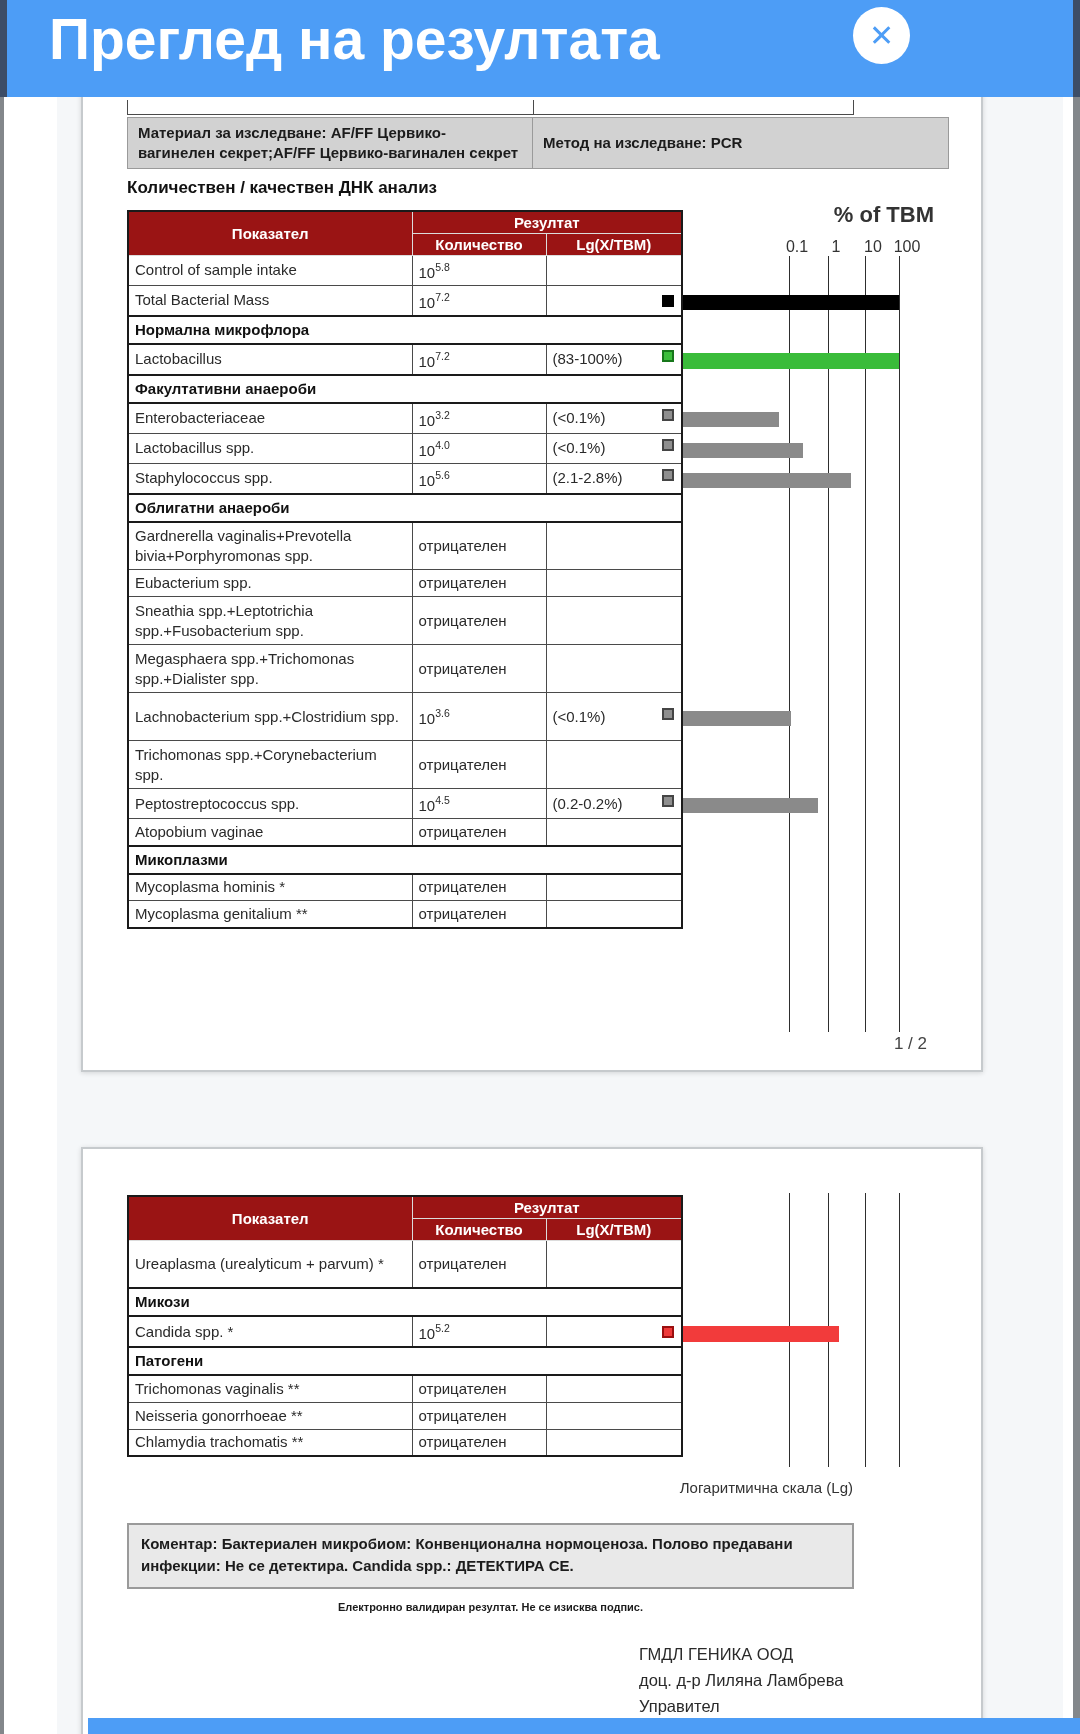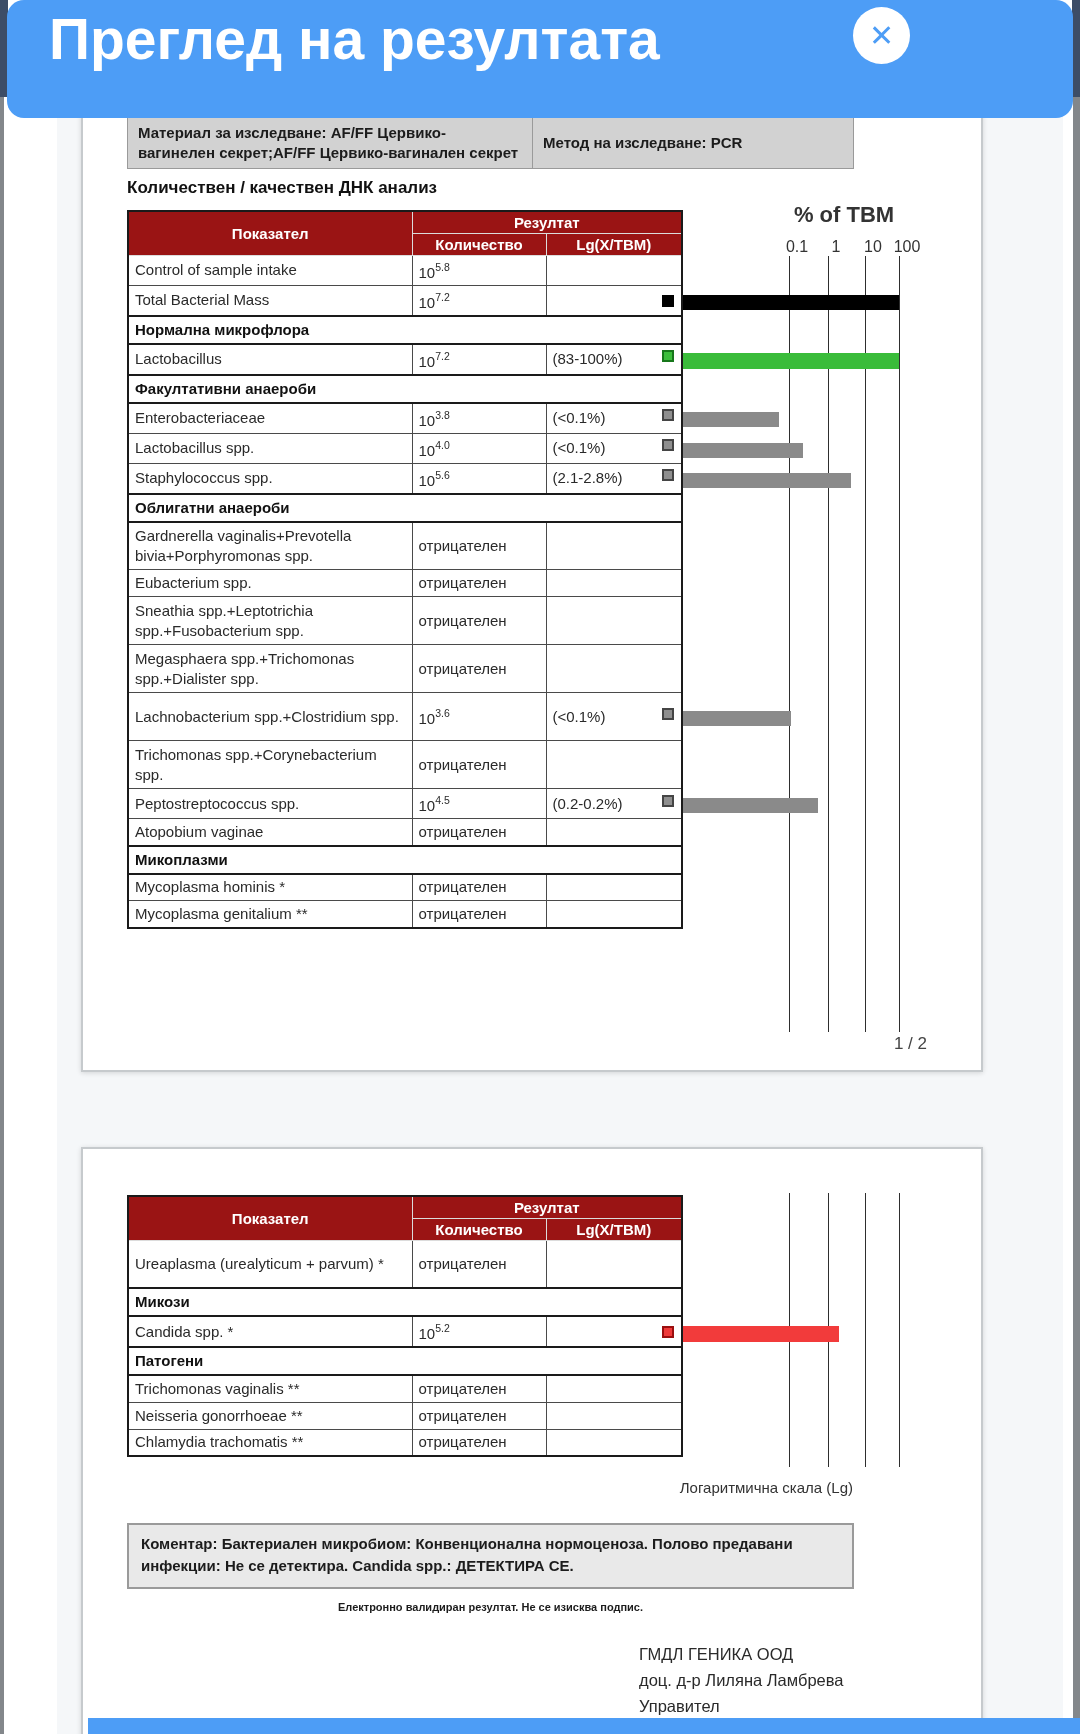--- a/index.html
+++ b/index.html
@@ -13,39 +13,39 @@
   .strip.left { left:0; width:4px; }
   .strip.right { right:0; width:7px; }
   .navy-cap { position:absolute; top:0; height:97px; background:#3d4d66; z-index:2; }
   .navy-cap.left { left:0; width:8px; }
   .navy-cap.right { right:0; width:8px; }
 
   
   .viewer-bg { position:absolute; left:57px; top:97px; width:1006px; bottom:0; background:#f5f7f9; z-index:0; }
 
   
-  .modal-header { position:absolute; left:7px; right:7px; top:0; height:118px; background:#4d9df6; z-index:10;border-radius:17px; }
+  .modal-header { position:absolute; left:7px; right:7px; top:0; height:97px; background:#4d9df6; z-index:10; }
   .modal-title { position:absolute; left:42px; top:6px; font-size:57px; font-weight:700; color:#ffffff; letter-spacing:0; }
   .close-btn { position:absolute; right:163px; top:7px; width:57px; height:57px; border-radius:50%;
                background:#ffffff; border:none; cursor:pointer; color:#4d9df6; font-size:30px; font-weight:700;
                line-height:57px; text-align:center; font-family:inherit; }
 
   
   .card { position:absolute; left:81px; width:902px; background:#ffffff;
           border:2px solid #c6cacd; box-shadow:0 1px 5px rgba(0,0,0,.14); z-index:3; }
   #card1 { top:90px; height:982px; }
   #card2 { top:1147px; height:600px; }
 
   
   .mini-table { position:absolute; left:44px; top:8px; width:727px; height:15px;
                 border:1px solid #4a4a4a; border-top:none; }
   .mini-table .div { position:absolute; left:405px; top:0; bottom:0; width:1px; background:#4a4a4a; }
 
   
-  .info-row { position:absolute; left:44px; top:25px; width:727px; height:52px;
+  .info-row { position:absolute; left:44px; top:25px; width:822px; height:52px;
               background:#d2d2d2; border:1px solid #9a9a9a; display:flex; }
   .info-cell { font-size:15px; font-weight:700; color:#1c1c1c; line-height:20px; padding:5px 10px;
                display:flex; align-items:center; }
   .info-cell.material { width:405px; border-right:1px solid #9a9a9a; }
   .info-cell.method { flex:1; }
 
   .analysis-title { position:absolute; left:44px; top:86px; font-size:17px; font-weight:700; color:#111; }
 
   
   table.result { position:absolute; left:44px; border-collapse:collapse; table-layout:fixed;
@@ -60,21 +60,21 @@
   tr.r2 td { height:48px; }
   tr.sec td { height:28px; font-weight:700; color:#111;
               border-top:2px solid #1a1a1a; border-bottom:2px solid #1a1a1a; }
   td.qty sup { font-size:10.5px; position:relative; top:-1px; }
   .marker { float:right; width:12px; height:12px; border:2px solid; margin:1px 1px 0 4px; }
 
   
   .overlay { position:absolute; inset:0; pointer-events:none; }
   .gridline { position:absolute; width:1px; background:#2e2e2e; }
   .tick { position:absolute; font-size:16px; color:#333; width:44px; text-align:center; }
-  .chart-title { position:absolute; font-size:22px; font-weight:700; color:#333; width:180px; text-align:center; }
+  .chart-title { position:absolute; font-size:22px; font-weight:700; color:#333; width:180px; text-align:right; }
   .bar { position:absolute; }
   .pagenum { position:absolute; right:54px; top:942px; font-size:17px; color:#444; }
 
   .scale-note { position:absolute; right:128px; top:330px; font-size:15px; color:#333; }
   .comment-box { position:absolute; left:44px; top:374px; width:727px; min-height:66px;
                  background:#e9e9e9; border:2px solid #9a9a9a; padding:8px 12px;
                  font-size:15px; font-weight:700; color:#1c1c1c; line-height:22px; }
   .validation { position:absolute; left:44px; top:452px; width:727px; text-align:center;
                 font-size:11px; font-weight:700; color:#1c1c1c; }
   .signature { position:absolute; left:556px; top:492px; font-size:16.5px; color:#2a2a2a; line-height:26px; }
@@ -135,21 +135,21 @@
         <tr class="r1">
           <td>Lactobacillus</td>
           <td class="qty">10<sup>7.2</sup></td>
           <td><span class="marker" style="background: rgb(60, 190, 60); border-color: rgb(23, 119, 27);"></span>(83-100%)</td>
         </tr>
         <tr class="sec">
           <td colspan="3">Факултативни анаероби</td>
         </tr>
         <tr class="r1">
           <td>Enterobacteriaceae</td>
-          <td class="qty">10<sup>3.8</sup></td>
+          <td class="qty">10<sup>3.2</sup></td>
           <td><span class="marker" style="background: rgb(143, 143, 143); border-color: rgb(69, 69, 69);"></span>(&lt;0.1%)</td>
         </tr>
         <tr class="r1">
           <td>Lactobacillus spp.</td>
           <td class="qty">10<sup>4.0</sup></td>
           <td><span class="marker" style="background: rgb(143, 143, 143); border-color: rgb(69, 69, 69);"></span>(&lt;0.1%)</td>
         </tr>
         <tr class="r1">
           <td>Staphylococcus spp.</td>
           <td class="qty">10<sup>5.6</sup></td>

